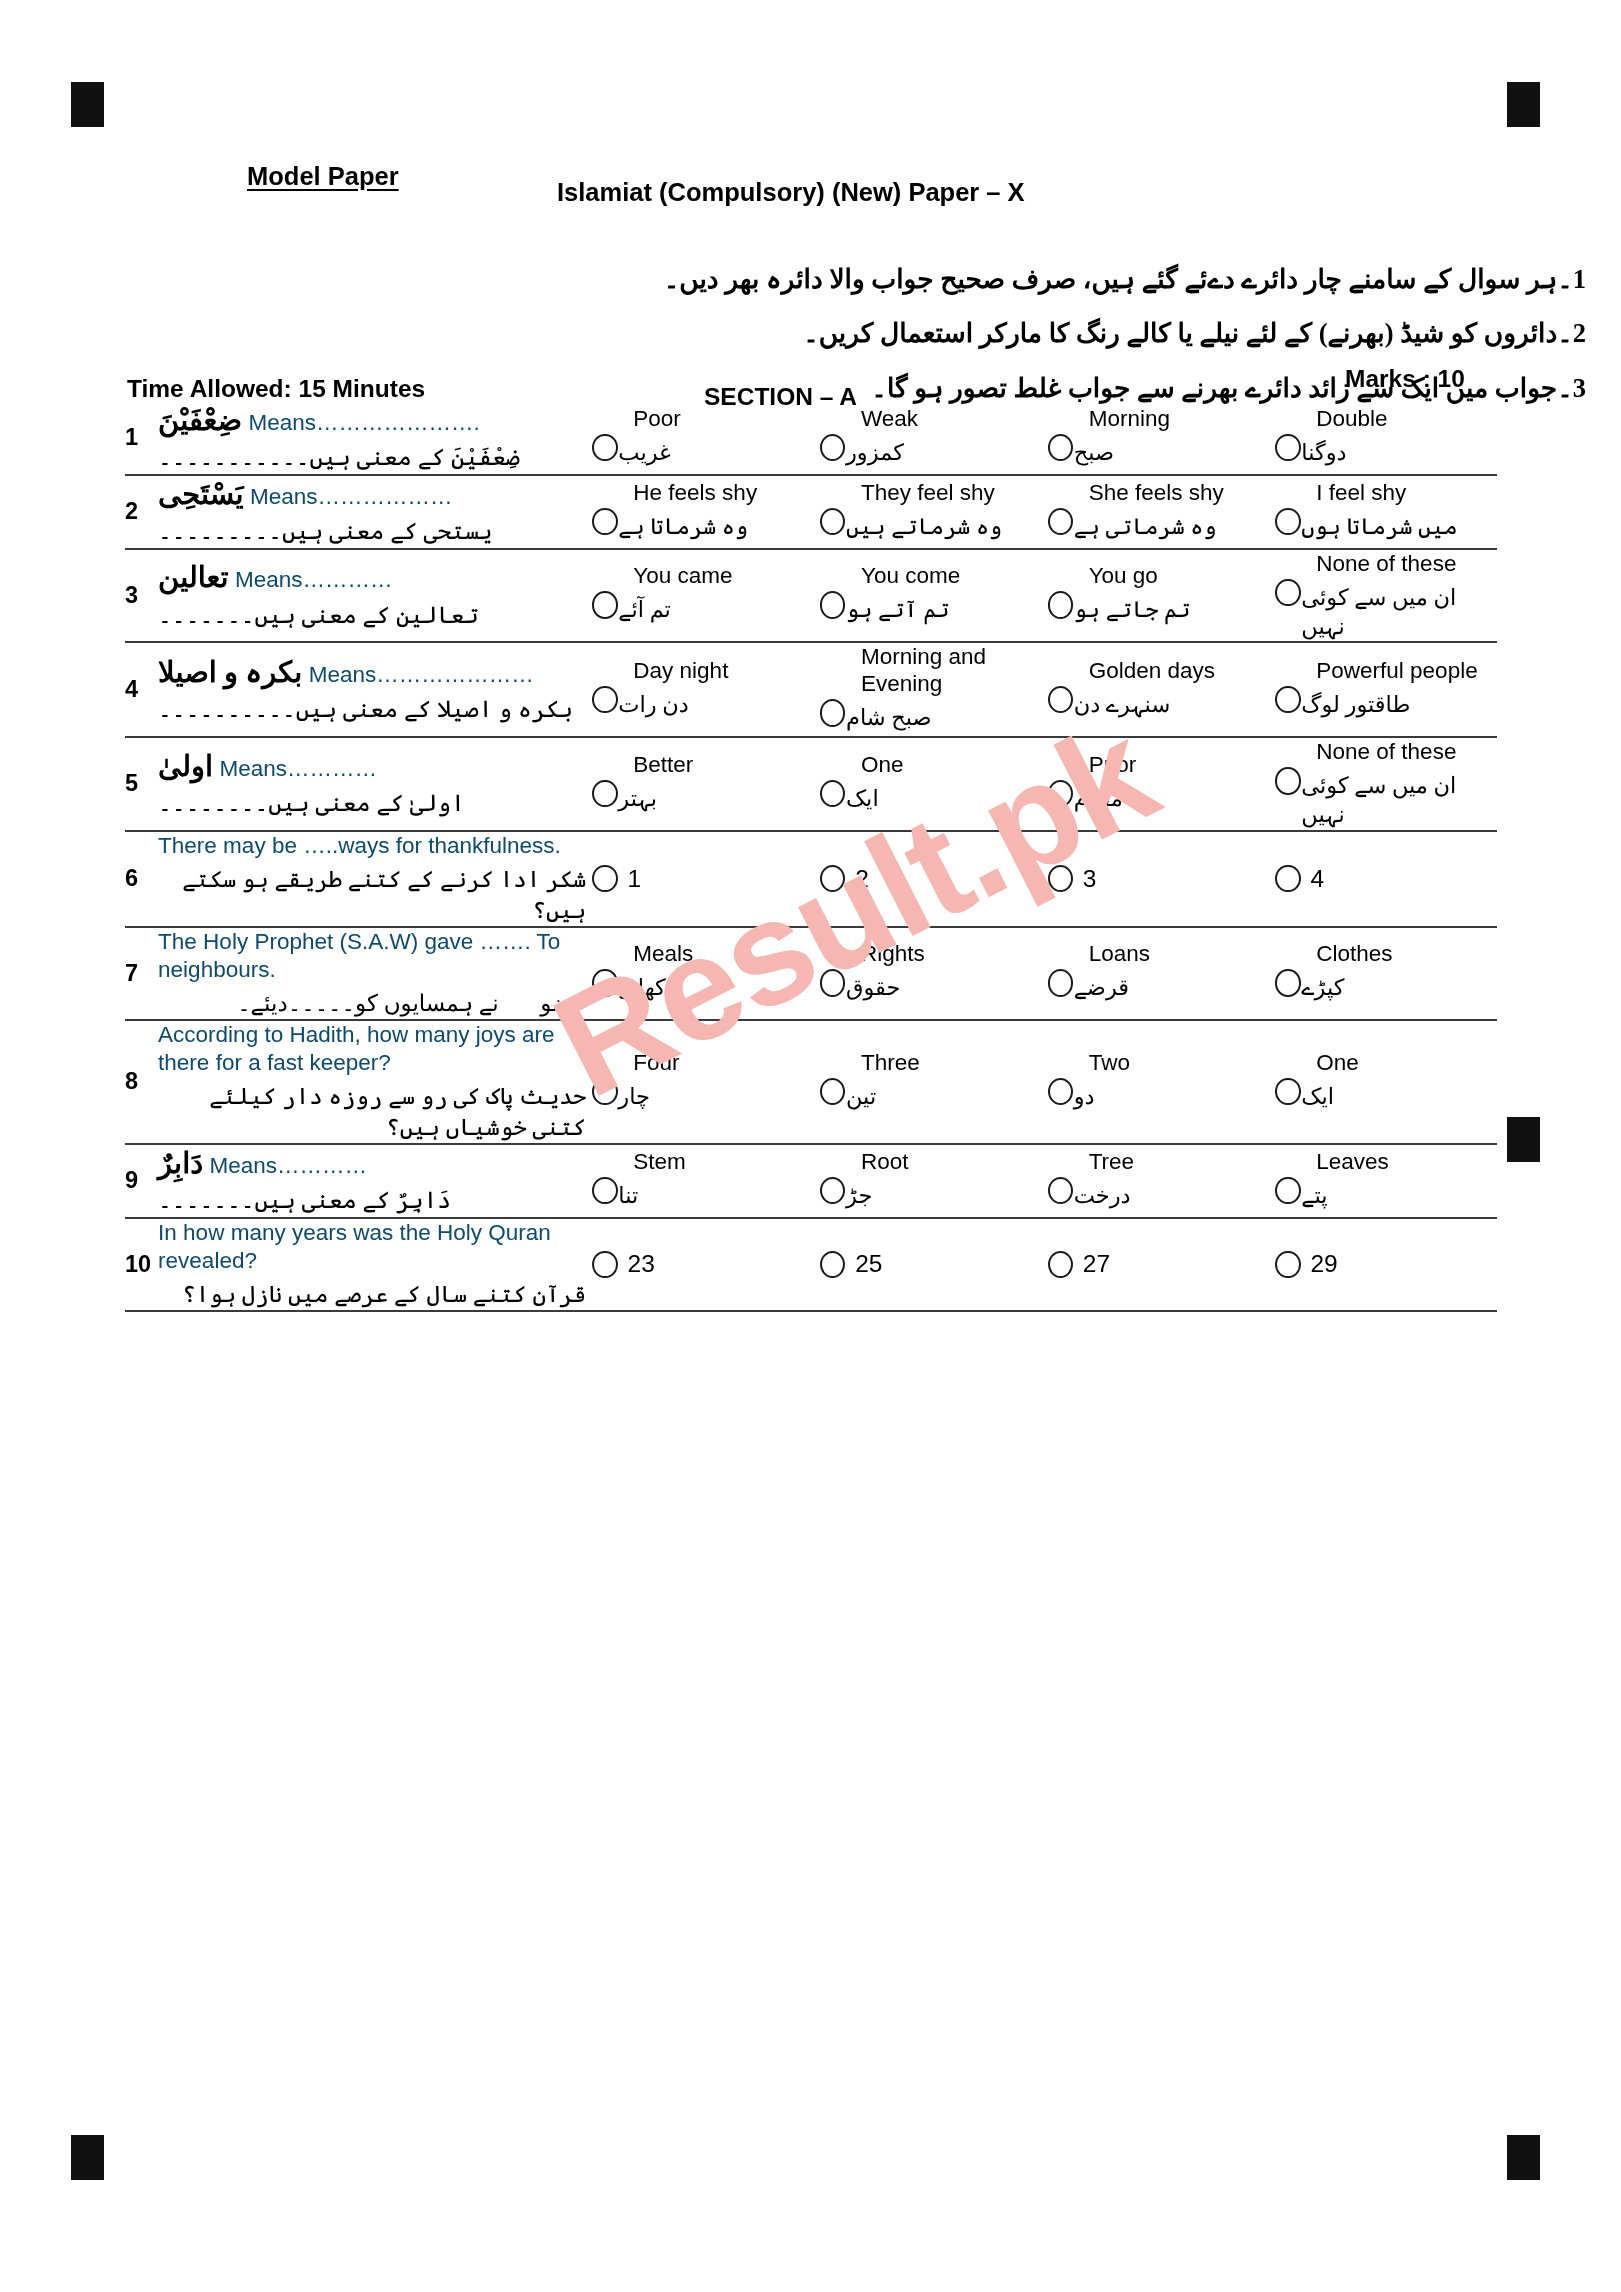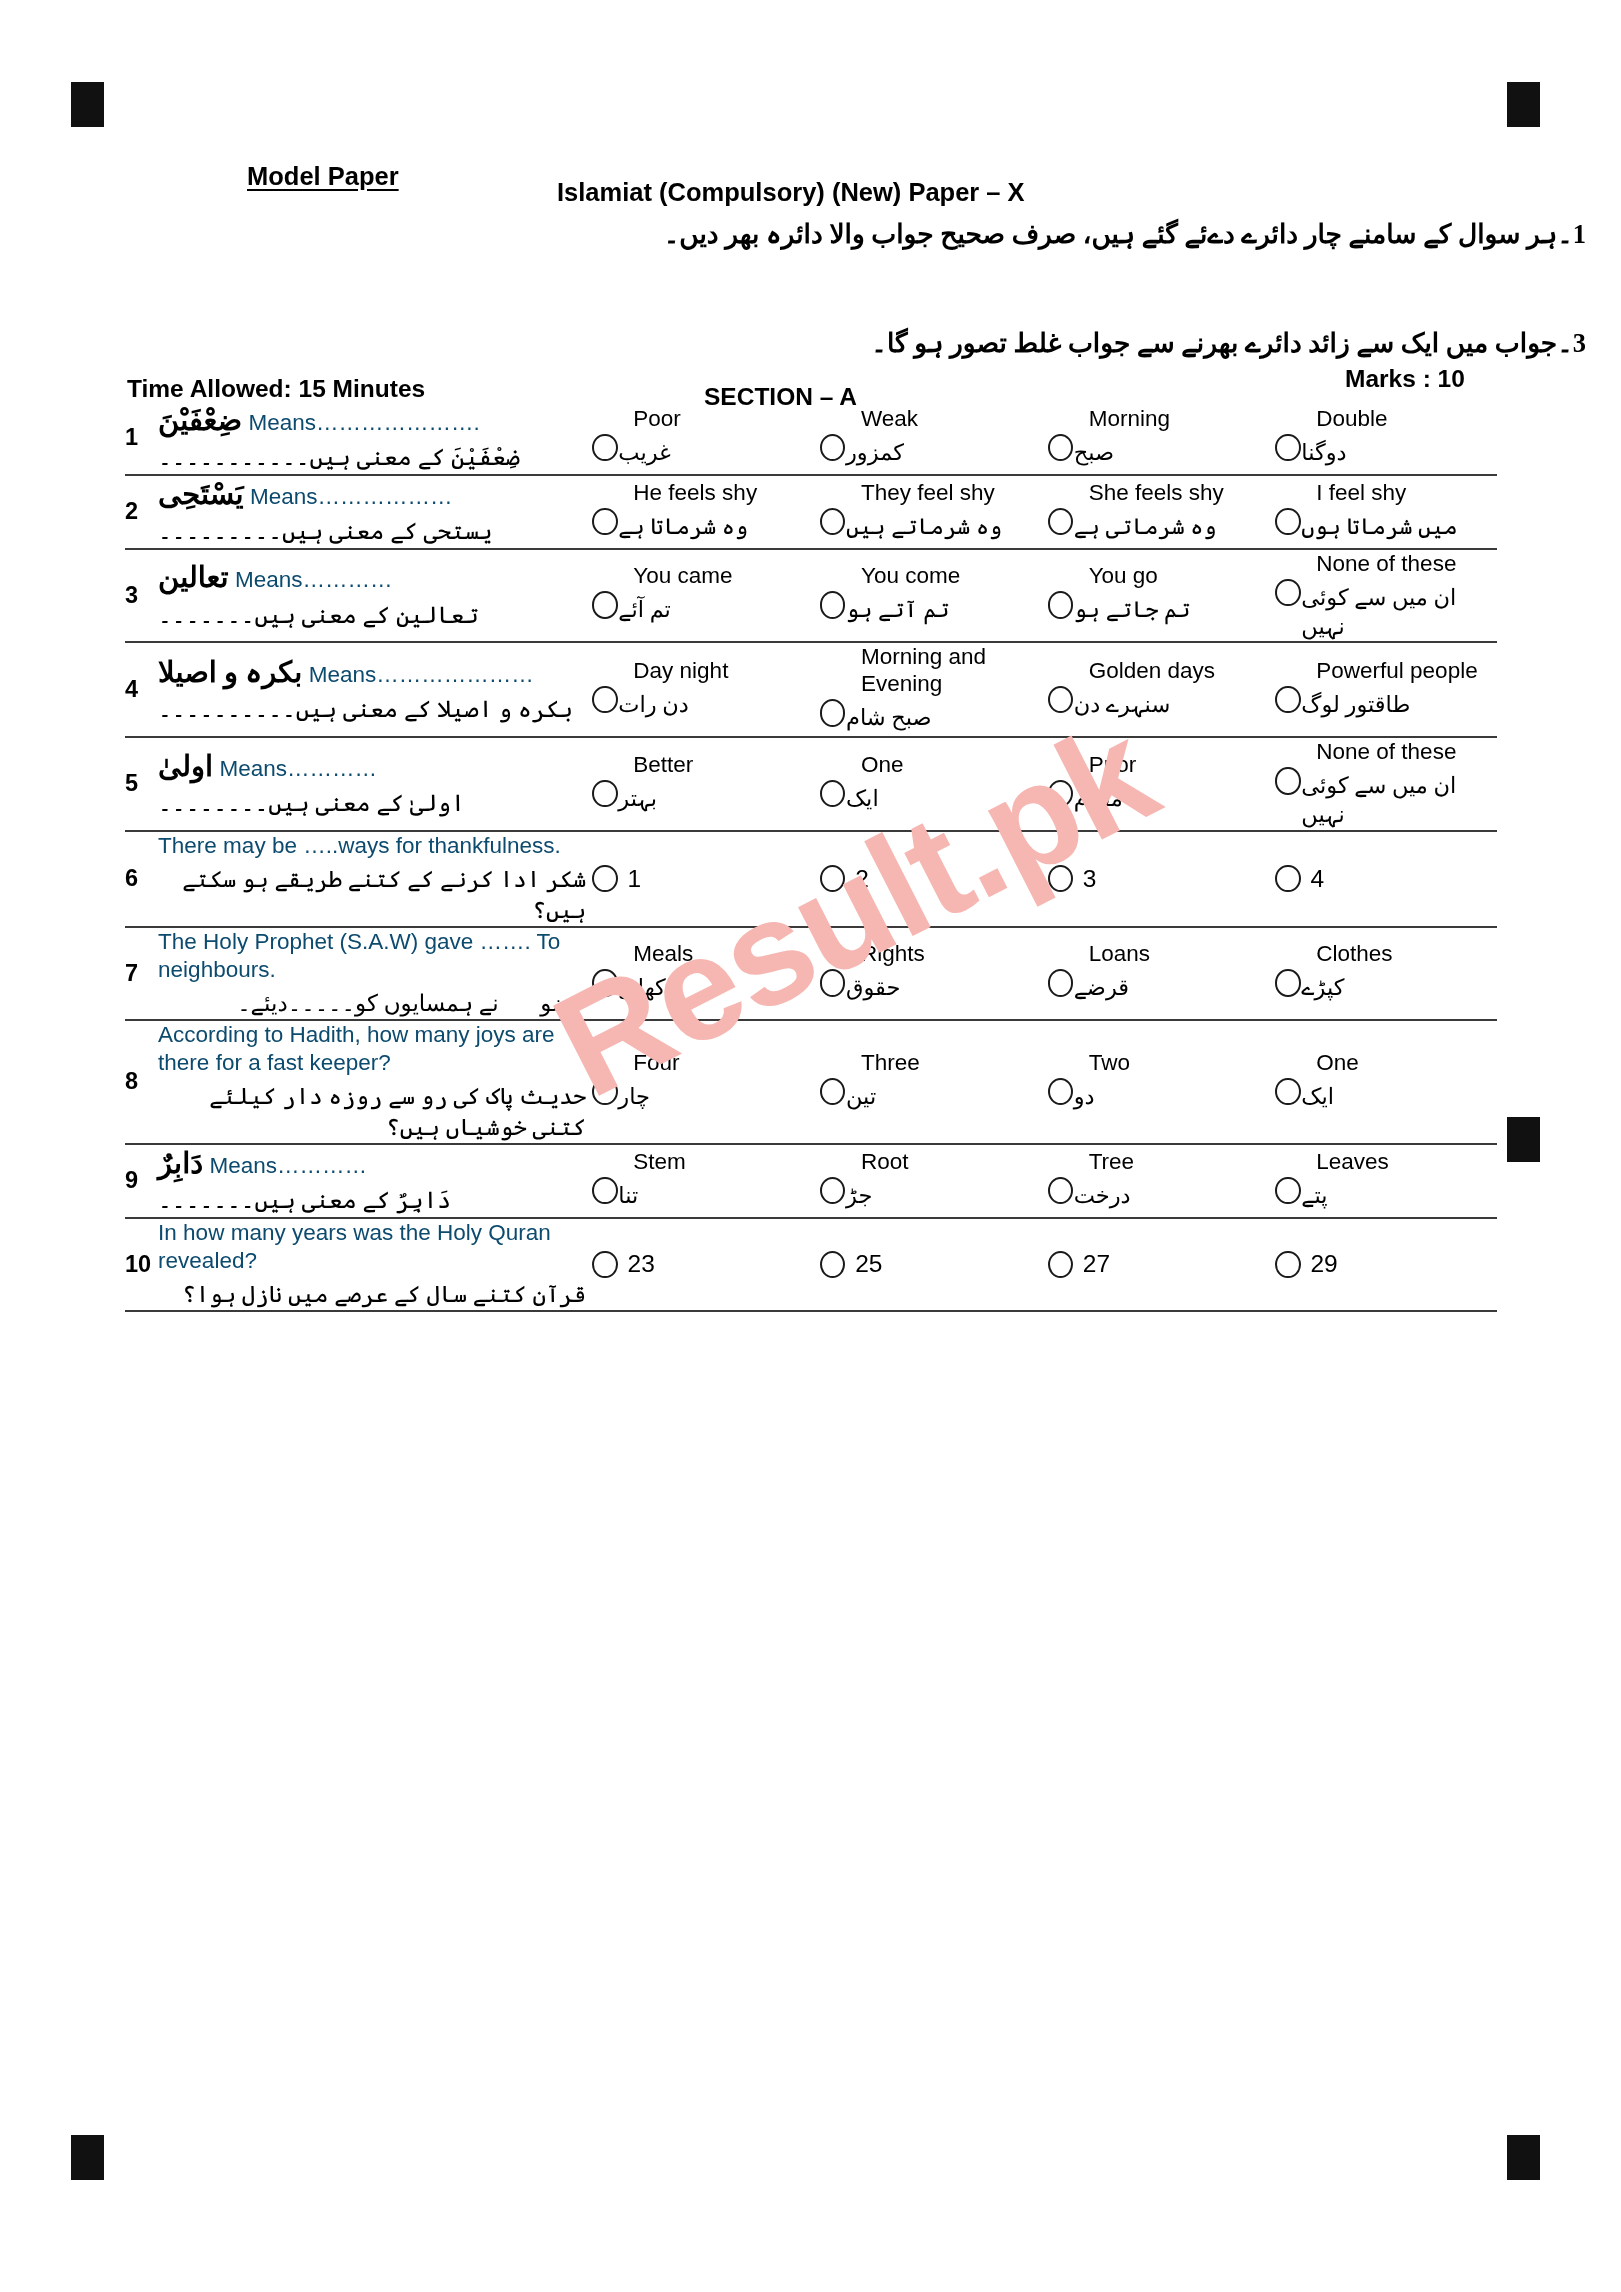--- a/index.html
+++ b/index.html
@@ -78,20 +78,21 @@
   .urdu-instruction {
     position: absolute;
     right: 35px;
     width: 1078px;
     text-align: right;
     direction: rtl;
     font-family: "Liberation Serif", "DejaVu Serif", serif;
     font-size: 26.5px;
     font-weight: bold;
     white-space: nowrap;
+    margin-top: 45px;
   }
   #ins1 { top: 218px; }
   #ins2 { top: 272px; }
   #ins3 { top: 327px; }
 
   
   #meta-row {
     position: absolute;
     left: 0;
     top: 365px;
@@ -252,20 +253,21 @@
   <div class="reg-mark reg-br"></div>
 
   <div id="watermark">Result.pk</div>
 
   <div id="header-row">
     <div id="model-paper">Model Paper</div>
     <div id="paper-title">Islamiat (Compulsory) (New) Paper – X</div>
   </div>
 
   <div class="urdu-instruction" id="ins1">1۔ہر سوال کے سامنے چار دائرے دےئے گئے ہیں، صرف صحیح جواب والا دائرہ بھر دیں۔</div>
+  <div class="urdu-instruction" id="ins2">2۔دائروں کو شیڈ (بھرنے) کے لئے نیلے یا کالے رنگ کا مارکر استعمال کریں۔</div>
   <div class="urdu-instruction" id="ins3">3۔جواب میں ایک سے زائد دائرے بھرنے سے جواب غلط تصور ہو گا۔</div>
 
   <div id="meta-row">
     <div id="time-allowed">Time Allowed: 15 Minutes</div>
     <div id="section-label">SECTION – A</div>
     <div id="marks-label">Marks : 10</div>
   </div>
 
   <table id="qtable">
     <tbody id="qtable-body">

